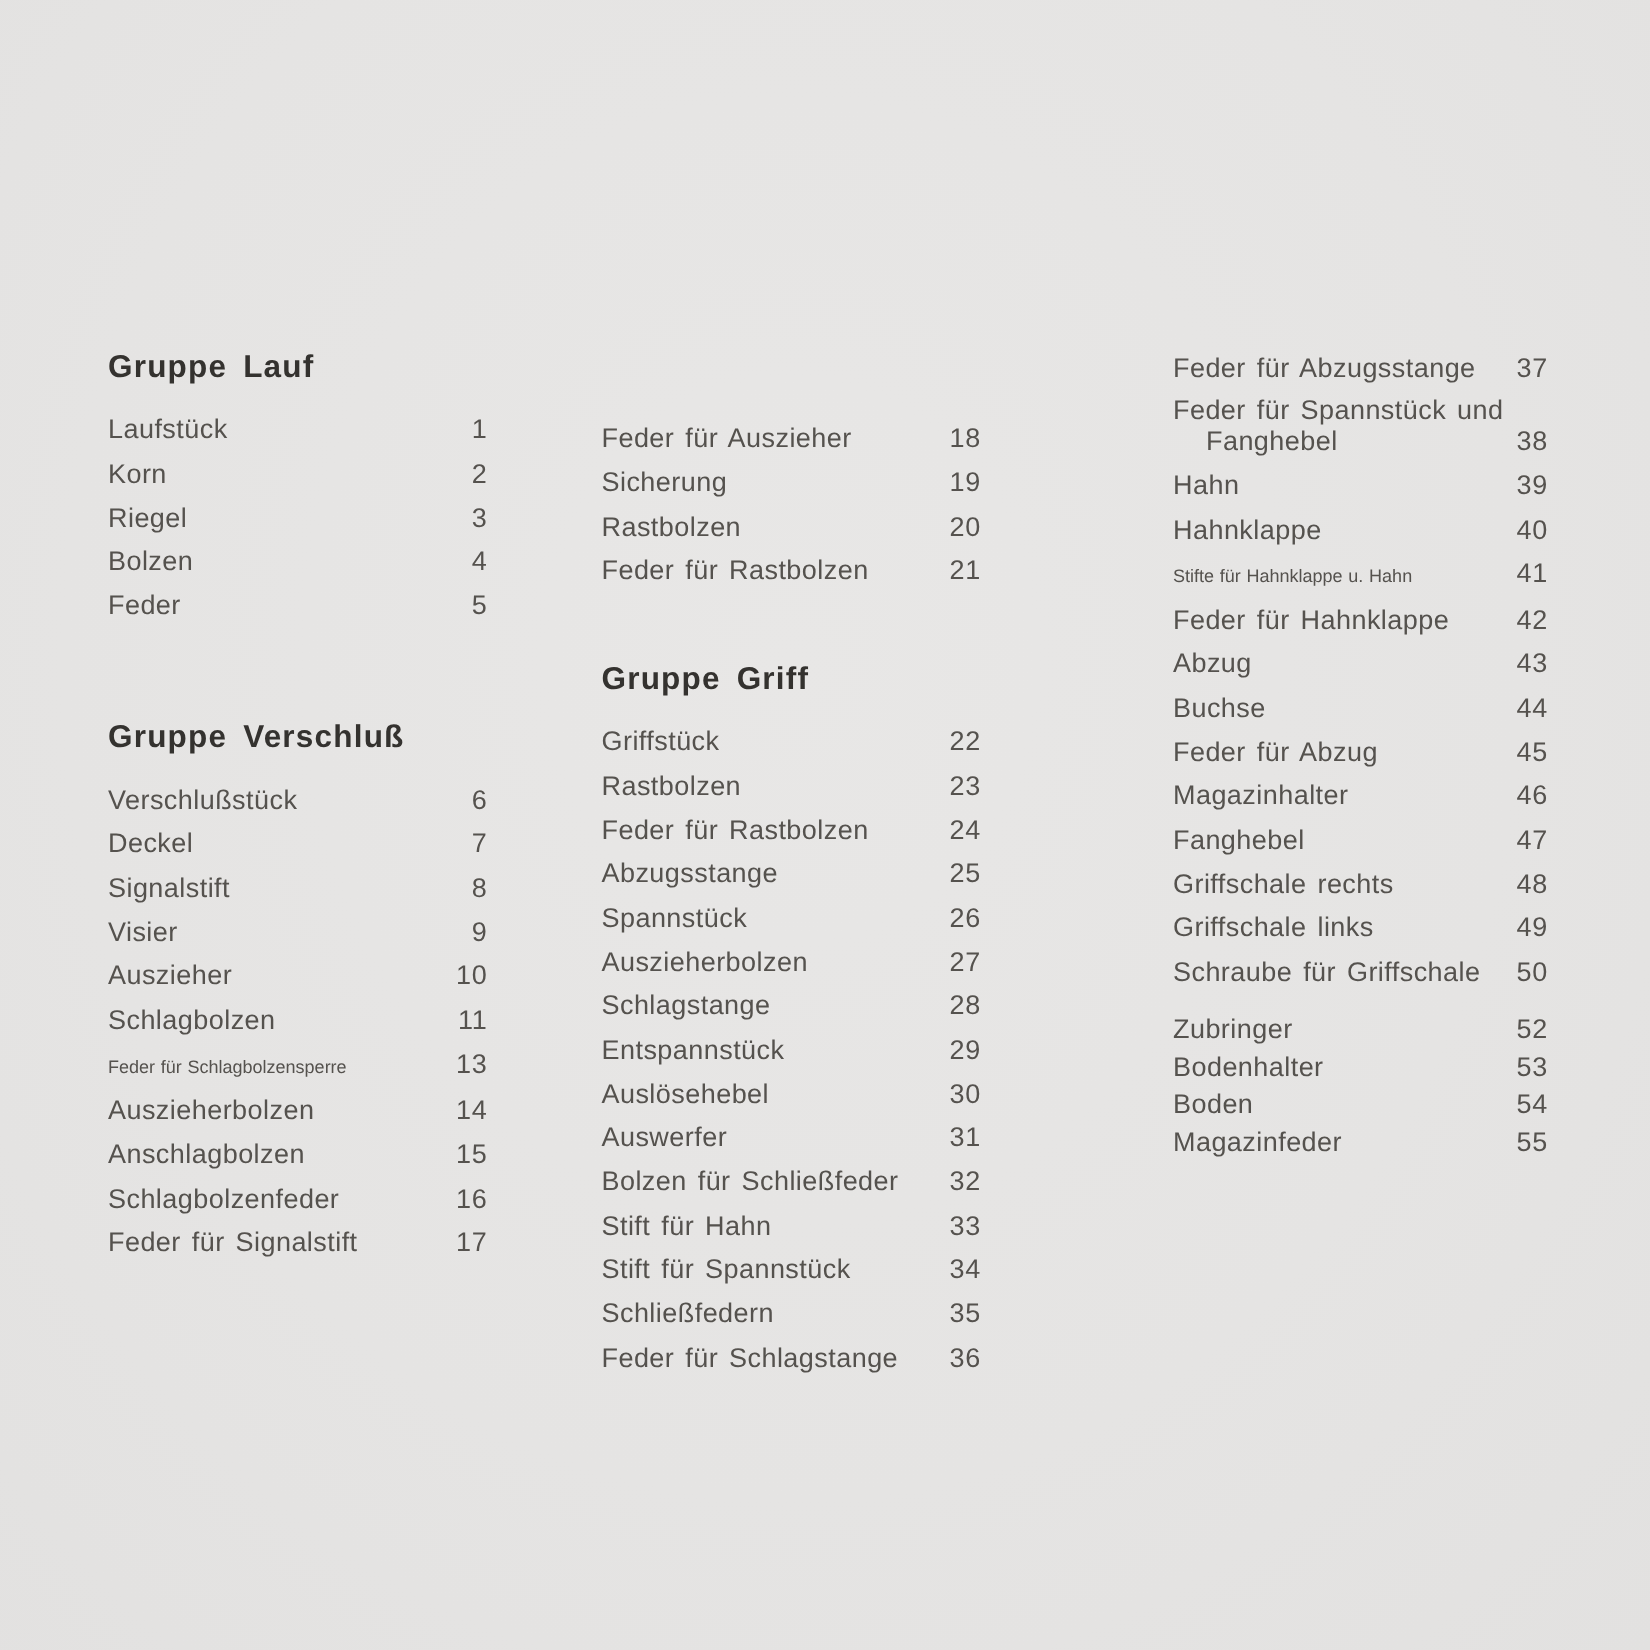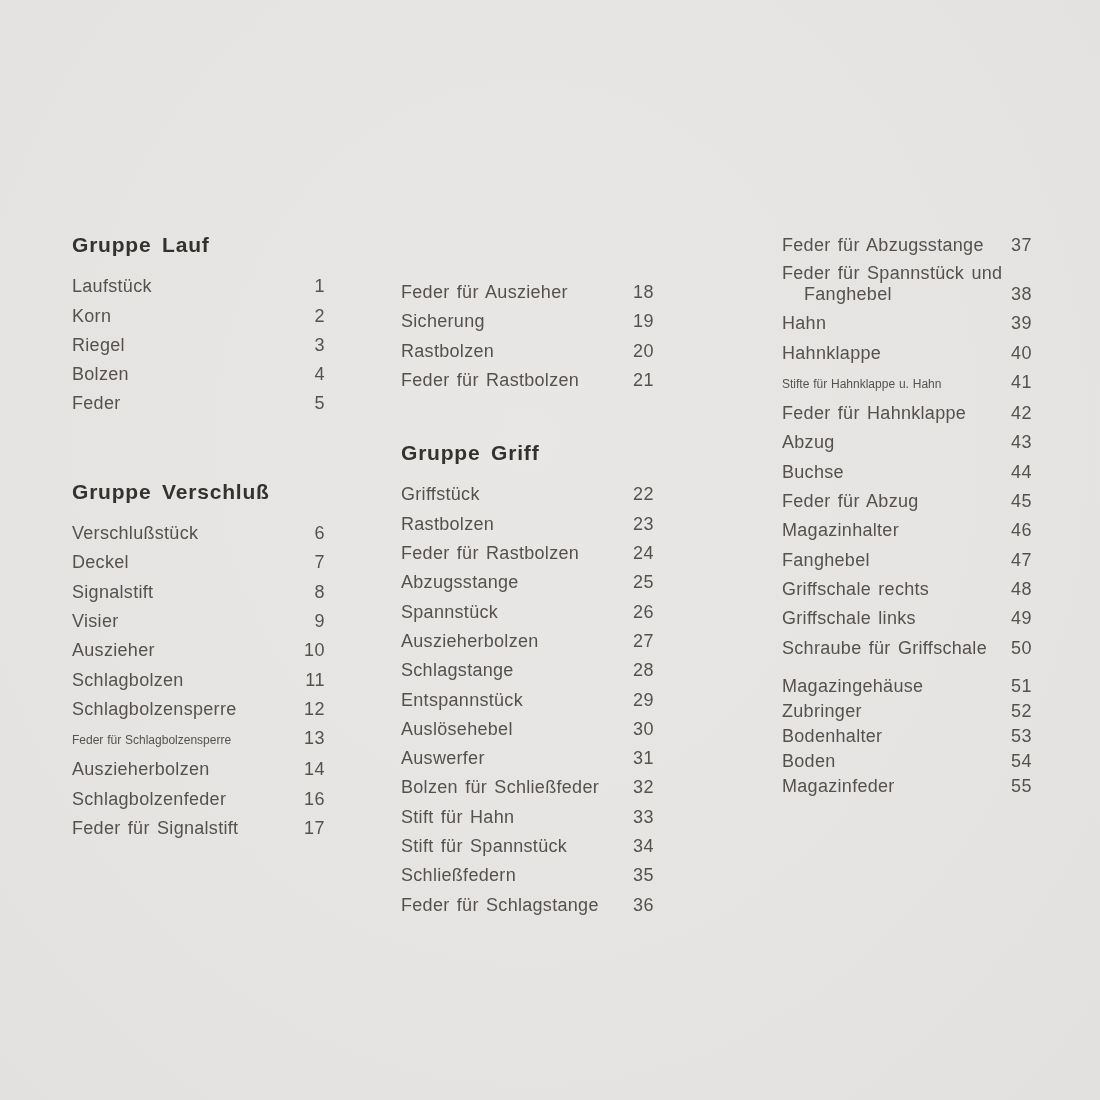--- a/index.html
+++ b/index.html
@@ -92,30 +92,30 @@
         </div>
         <div class="item">
           <span class="name">Auszieher</span>
           <span class="num">10</span>
         </div>
         <div class="item">
           <span class="name">Schlagbolzen</span>
           <span class="num">11</span>
         </div>
         <div class="item">
-          <span class="name">Schlagbolzensperre</span>
-          <span class="num">12</span>
-        </div>
-        <div class="item">
           <span class="name long">Feder für Schlagbolzensperre</span>
           <span class="num">13</span>
         </div>
         <div class="item">
           <span class="name">Auszieherbolzen</span>
           <span class="num">14</span>
+        </div>
+        <div class="item">
+          <span class="name">Anschlagbolzen</span>
+          <span class="num">15</span>
         </div>
         <div class="item">
           <span class="name">Schlagbolzenfeder</span>
           <span class="num">16</span>
         </div>
         <div class="item">
           <span class="name">Feder für Signalstift</span>
           <span class="num">17</span>
         </div>
       </div>
@@ -260,24 +260,20 @@
           <span class="name">Griffschale links</span>
           <span class="num">49</span>
         </div>
         <div class="item">
           <span class="name">Schraube für Griffschale</span>
           <span class="num">50</span>
         </div>
       </div>
       <div class="items b2 tight">
         <div class="item">
-          <span class="name">Magazingehäuse</span>
-          <span class="num">51</span>
-        </div>
-        <div class="item">
           <span class="name">Zubringer</span>
           <span class="num">52</span>
         </div>
         <div class="item">
           <span class="name">Bodenhalter</span>
           <span class="num">53</span>
         </div>
         <div class="item">
           <span class="name">Boden</span>
           <span class="num">54</span>

